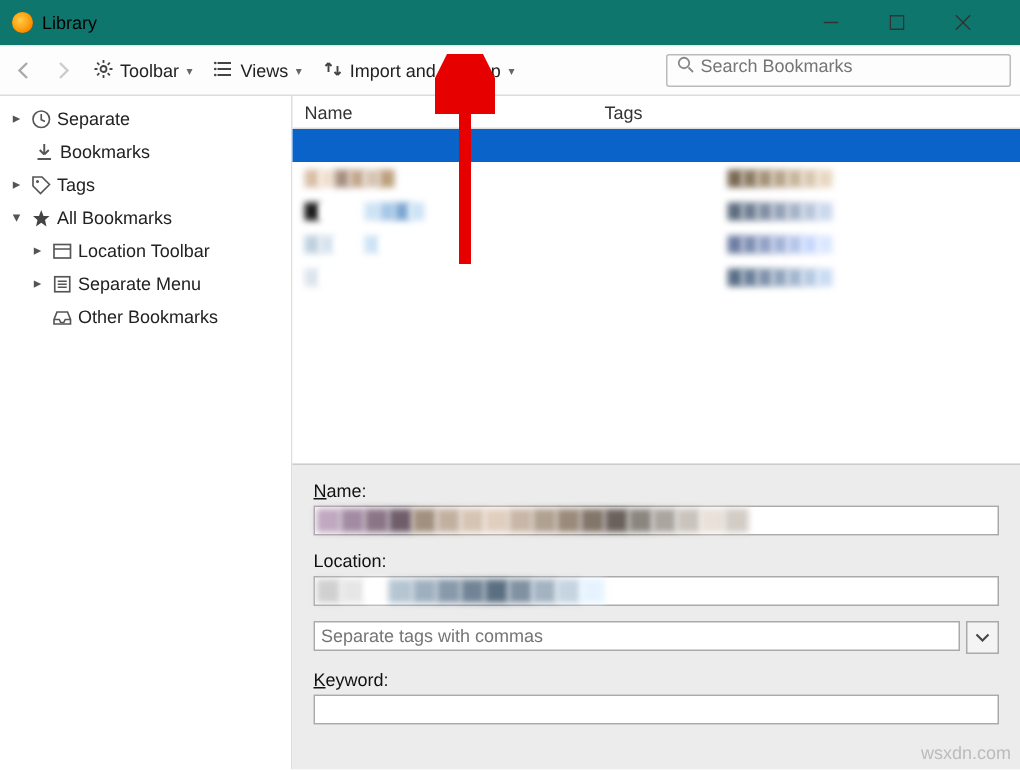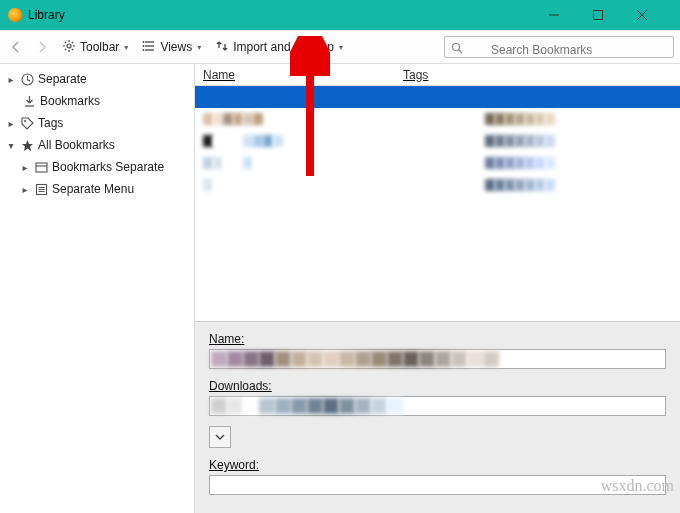--- a/index.html
+++ b/index.html
@@ -1,42 +1,42 @@
 <!DOCTYPE html>
 <html><head>
 <meta charset="utf-8">
 <style>
 * { box-sizing: border-box; margin: 0; padding: 0; font-family: "Segoe UI", Tahoma, sans-serif; font-size: 12px; }
 body { width: 680px; height: 513px; background: #fff; overflow: hidden; position: relative; }
 
-.titlebar { height: 30px; display: flex; align-items: center; padding: 0 16px 0 8px; background: #14b8a6; }
+.titlebar { height: 30px; display: flex; align-items: center; padding: 0 16px 0 8px; background: #0f766e; }
 .titlebar .favicon { width: 14px; height: 14px; border-radius: 50%; background: radial-gradient(circle at 40% 40%, #ffcf4a, #ff9500 60%, #ff5a00); margin-right: 6px; }
 .titlebar .title { flex: 1; }
 .winbtn { width: 44px; height: 30px; display: flex; align-items: center; justify-content: center; color: #333; }
 .winbtn svg { width: 10px; height: 10px; }
 
 .toolbar { height: 34px; border-top: 1px solid #e5e5e5; border-bottom: 1px solid #ddd; display: flex; align-items: center; padding: 0 6px; gap: 6px; background: #fdfdfd; }
 .navbtn { width: 20px; height: 20px; display: flex; align-items: center; justify-content: center; color: #999; }
 .menuitem { display: flex; align-items: center; gap: 4px; padding: 2px 4px; color: #222; }
 .menuitem .icon { color: #555; }
 .caret { font-size: 8px; color: #666; margin-left: 1px; }
-.searchbox { flex: 1; max-width: 230px; height: 22px; border: 1px solid #bbb; border-radius: 2px; display: flex; align-items: flex-end; padding: 0 6px; margin-left: auto; gap: 24px; }
+.searchbox { flex: 1; max-width: 230px; height: 22px; border: 1px solid #bbb; border-radius: 2px; display: flex; align-items: flex-start; padding: 0 6px; margin-left: auto; }
 .searchbox input { border: none; outline: none; flex: 1; font-size: 12px; color: #444; background: transparent; }
 .searchbox .sicon { color: #888; margin-right: 4px; }
 
 .main { display: flex; height: calc(513px - 30px - 34px); }
 
 .sidebar { width: 195px; border-right: 1px solid #ddd; padding-top: 4px; }
 .tree-row { display: flex; align-items: center; height: 22px; padding-left: 6px; gap: 4px; color: #222; }
 .tree-row.child { padding-left: 34px; }
 .tree-row.child2 { padding-left: 22px; }
 .expander { width: 10px; text-align: center; color: #555; font-size: 10px; }
 .rowicon { width: 14px; height: 14px; display: inline-flex; align-items: center; justify-content: center; color: #555; }
 
-.content { flex: 1; display: flex; flex-direction: column; text-decoration: underline; }
+.content { flex: 1; display: flex; flex-direction: column; }
 .colheader { height: 22px; border-bottom: 1px solid #ddd; display: flex; align-items: center; color: #333; font-weight: 400; }
 .colheader .col { padding-left: 8px; }
 .col.name { width: 200px; }
 .col.tags { width: 90px; }
 .col.loc { flex: 1; }
 
 .listarea { position: relative; background: #fff; }
 .listrow { height: 22px; display: flex; align-items: center; }
 .listrow.selected { background: #0a63c9; }
 .px { display: inline-block; width: 10px; height: 12px; filter: blur(2px); }
@@ -46,21 +46,21 @@
 .field label { display: block; color: #111; margin-bottom: 3px; }
 .field label .ul { text-decoration: underline; }
 .txt { width: 100%; height: 20px; border: 1px solid #aaa; background: #fff; padding: 0 4px; font-size: 12px; }
 .txtwrap { position: relative; }
 .pxrow { position: absolute; left: 2px; top: 2px; height: 16px; display: flex; }
 .pxrow .px { width: 16px; height: 16px; }
 .tagsrow { display: flex; gap: 4px; }
 .tagsrow input { flex: 1; }
 .dropbtn { width: 22px; height: 22px; border: 1px solid #aaa; background: #f4f4f4; display: flex; align-items: center; justify-content: center; }
 
-.watermark { position: absolute; right: 6px; bottom: 18px; font-size: 16px; color: #bbb; font-family: Liberation Serif, serif; }
+.watermark { position: absolute; right: 6px; bottom: 4px; font-size: 12px; color: #bbb; }
 
 .arrow { position: absolute; left: 290px; top: 36px; z-index: 50; pointer-events: none; }
 </style>
 </head>
 <body>
 
 <div class="titlebar">
   <span class="favicon"></span>
   <span class="title">Library</span>
   <div class="winbtn">
@@ -185,33 +185,42 @@
       <span>All Bookmarks</span>
     </div>
     <div class="tree-row child">
       <span class="expander" style="margin-left:-14px">▸</span>
       <span class="rowicon">
           <svg width="13" height="13" viewBox="0 0 13 13">
             <rect x="1" y="2" width="11" height="9" fill="none" stroke="#555" stroke-width="1.1"></rect>
             <line x1="1" y1="5" x2="12" y2="5" stroke="#555" stroke-width="1.1"></line>
           </svg>
         </span>
-      <span>Bookmarks Separate</span>
+      <span>Location Toolbar</span>
     </div>
     <div class="tree-row child">
       <span class="expander" style="margin-left:-14px">▸</span>
       <span class="rowicon">
           <svg width="13" height="13" viewBox="0 0 13 13">
             <rect x="1.5" y="1.5" width="10" height="10" fill="none" stroke="#555" stroke-width="1.1"></rect>
             <line x1="3.5" y1="4.5" x2="9.5" y2="4.5" stroke="#555"></line>
             <line x1="3.5" y1="6.5" x2="9.5" y2="6.5" stroke="#555"></line>
             <line x1="3.5" y1="8.5" x2="9.5" y2="8.5" stroke="#555"></line>
           </svg>
         </span>
       <span>Separate Menu</span>
+    </div>
+    <div class="tree-row child">
+      <span class="rowicon">
+          <svg width="13" height="13" viewBox="0 0 13 13">
+            <path d="M1 8 L3 3 L10 3 L12 8 L12 11 L1 11 Z" fill="none" stroke="#555" stroke-width="1.1"></path>
+            <path d="M1 8 L4.5 8 L5.5 10 L7.5 10 L8.5 8 L12 8" fill="none" stroke="#555" stroke-width="1.1"></path>
+          </svg>
+        </span>
+      <span>Other Bookmarks</span>
     </div>
   </div>
 
   <div class="content">
     <div class="colheader">
       <div class="col name">Name</div>
       <div class="col tags">Tags</div>
     </div>
     <div class="listarea" style="flex:1;min-height:0;">
       <div class="listrow selected"></div>
@@ -320,49 +329,50 @@
               <span class="px" style="width: 16px; background: rgb(107, 97, 92);"></span>
               <span class="px" style="width: 16px; background: rgb(139, 133, 128);"></span>
               <span class="px" style="width: 16px; background: rgb(171, 165, 159);"></span>
               <span class="px" style="width: 16px; background: rgb(202, 195, 189);"></span>
               <span class="px" style="width: 16px; background: rgb(232, 224, 217);"></span>
               <span class="px" style="width: 16px; background: rgb(210, 204, 197);"></span>
             </div>
         </div>
       </div>
       <div class="field">
-        <label>Downloads:</label>
+        <label>Location:</label>
         <div class="txtwrap">
           <input class="txt" type="text" style="">
           <div class="pxrow" id="locpx">
               <span class="px" style="width: 16px; background: rgb(208, 208, 208);"></span>
               <span class="px" style="width: 16px; background: rgb(230, 230, 230);"></span>
               <span class="px" style="width: 16px; background: rgb(255, 255, 255);"></span>
               <span class="px" style="width: 16px; background: rgb(181, 197, 210);"></span>
               <span class="px" style="width: 16px; background: rgb(158, 176, 192);"></span>
               <span class="px" style="width: 16px; background: rgb(135, 153, 171);"></span>
               <span class="px" style="width: 16px; background: rgb(113, 132, 150);"></span>
               <span class="px" style="width: 16px; background: rgb(91, 111, 130);"></span>
               <span class="px" style="width: 16px; background: rgb(128, 145, 162);"></span>
               <span class="px" style="width: 16px; background: rgb(163, 179, 193);"></span>
               <span class="px" style="width: 16px; background: rgb(197, 212, 224);"></span>
               <span class="px" style="width: 16px; background: rgb(230, 243, 255);"></span>
             </div>
         </div>
       </div>
       <div class="field">
         <div class="tagsrow">
+          <input class="txt" type="text" placeholder="Separate tags with commas" style="">
           <div class="dropbtn">
               <svg width="10" height="10" viewBox="0 0 10 10">
                 <path d="M1 3 L5 7 L9 3" fill="none" stroke="#444" stroke-width="1.4"></path>
               </svg>
             </div>
         </div>
       </div>
-      <div class="field" style="margin-bottom:4px">
+      <div class="field" style="margin-bottom:16px">
         <label><span class="ul">K</span>eyword:</label>
         <input class="txt" type="text" style="">
       </div>
     </div>
   </div>
 </div>
 
 <svg class="arrow" width="40" height="150">
   <defs>
       <marker id="ah" markerWidth="8" markerHeight="8" refX="4" refY="4" orient="auto">

